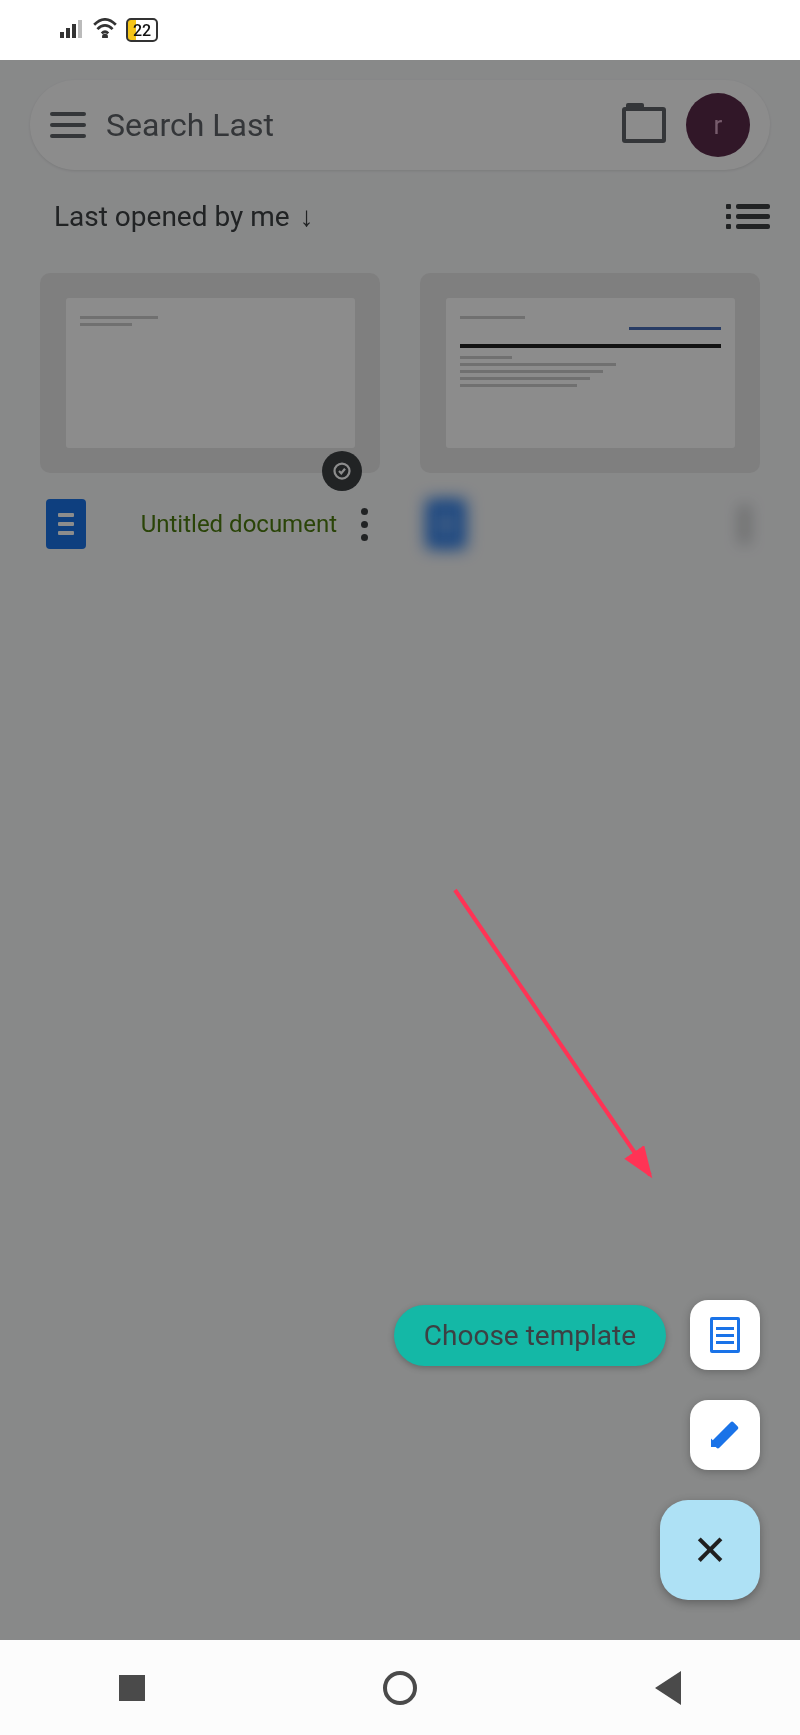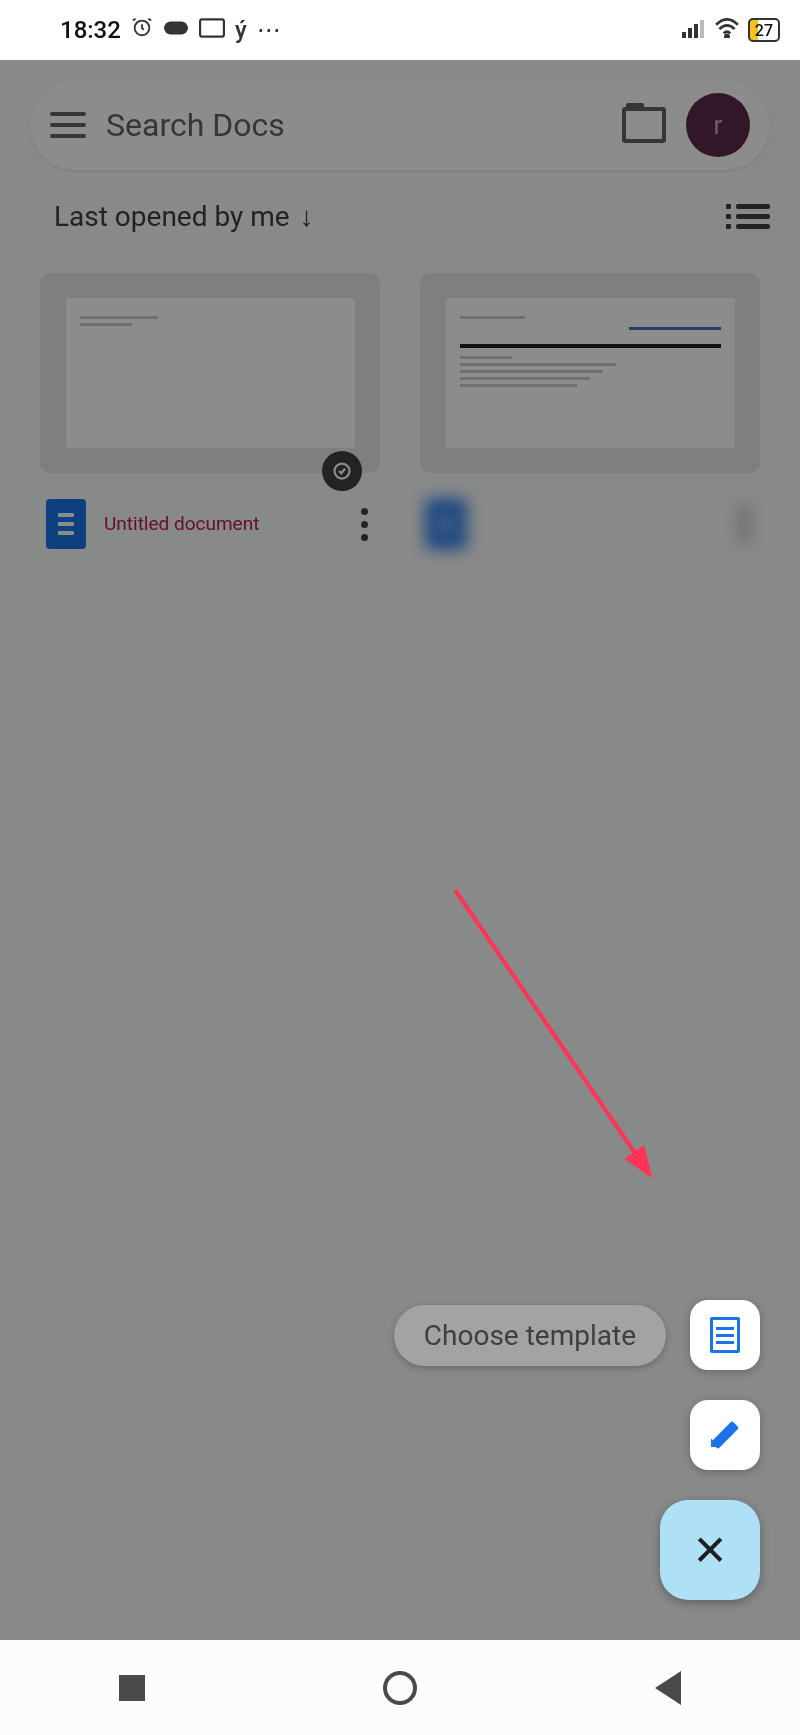--- a/index.html
+++ b/index.html
@@ -36,29 +36,29 @@
   .doc-grid { display: flex; gap: 40px; padding: 30px 40px; }
   .doc-card { flex: 1; }
   .doc-thumb { background: #e8e8e8; height: 200px; border-radius: 10px; display:flex; align-items:center; justify-content:center; position:relative;}
   .doc-page { background: #fff; width: 85%; height: 75%; border-radius:3px; padding:14px; font-size:8px; color:#888; overflow:hidden;}
   .doc-page .line { height:3px; background:#ccc; margin:4px 0;}
   .doc-page .line.hr { height:4px; background:#222; margin:8px 0;}
   .offline-badge { position:absolute; bottom:-18px; right:18px; width:40px; height:40px; border-radius:50%; background:#3c4043; display:flex; align-items:center; justify-content:center; color:#fff;}
   .doc-meta { display:flex; align-items:center; gap:18px; padding:26px 6px 0 6px; }
   .docs-file-icon { width:40px; height:50px; background:#1a73e8; border-radius:4px; display:flex; flex-direction:column; justify-content:center; align-items:center; gap:5px; padding:8px;}
   .docs-file-icon span{ width:70%; height:4px; background:#fff; border-radius:1px;}
-  .doc-title { flex:1; font-size:19px; color:#be185d; text-align:left; line-height:1.25;}
+  .doc-title { flex:1; font-size:24px; color:#4d7c0f; text-align:right; line-height:1.25;}
   .doc-more { display:flex; flex-direction:column; gap:6px; padding:6px;}
   .doc-more span{ width:7px; height:7px; background:#3c4043; border-radius:50%;}
   .doc-card.blurred .doc-meta { filter: blur(8px); }
   
   
   .fab-col { position:absolute; right:40px; bottom:40px; display:flex; flex-direction:column; align-items:flex-end; gap:30px; z-index:10;}
   .fab-row { display:flex; align-items:center; gap:24px; }
-  .fab-label { background:#a3a3a3; border-radius:35px; padding:14px 30px; font-size:28px; color:#3c4043; box-shadow:0 2px 6px rgba(0,0,0,0.25);}
+  .fab-label { background:#14b8a6; border-radius:35px; padding:14px 30px; font-size:28px; color:#3c4043; box-shadow:0 2px 6px rgba(0,0,0,0.25);}
   .fab-mini { width:70px; height:70px; border-radius:18px; background:#fff; display:flex; align-items:center; justify-content:center; box-shadow:0 2px 8px rgba(0,0,0,0.25);}
   .fab-main { width:100px; height:100px; border-radius:28px; background:#aee1f5; display:flex; align-items:center; justify-content:center; box-shadow:0 3px 10px rgba(0,0,0,0.3);}
   .x-icon { font-size:42px; color:#1f1f1f; font-weight:300;}
   .template-icon { width:30px; height:36px; border:3px solid #1a73e8; border-radius:2px; display:flex; flex-direction:column; justify-content:center; gap:4px; padding:3px;}
   .template-icon span { height:3px; background:#1a73e8;}
   .pencil-icon { width:34px; height:34px; position:relative;}
   .pencil-icon::before { content:""; position:absolute; width:30px; height:10px; background:#1a73e8; transform:rotate(-45deg); top:12px; left:2px; border-radius:2px;}
   .pencil-icon::after { content:""; position:absolute; width:0; height:0; border:6px solid transparent; border-right-color:#1a73e8; transform:rotate(-45deg); bottom:-1px; left:-3px;}
   
   
@@ -68,73 +68,52 @@
   
   .nav-bar { position:absolute; bottom:0; left:0; right:0; height:95px; background:#fcfcfc; display:flex; align-items:center; justify-content:space-around; }
   .nav-square { width:26px; height:26px; background:#4a4a4a;}
   .nav-circle { width:34px; height:34px; border:4px solid #4a4a4a; border-radius:50%;}
   .nav-back { width:0; height:0; border-top:17px solid transparent; border-bottom:17px solid transparent; border-right:26px solid #4a4a4a;}
 </style>
 </head>
 <body>
 
 <div class="status-bar">
-  <div class="status-left">
-    <span>18:32</span>
-    <span class="status-icon">
-      <svg width="22" height="22" viewBox="0 0 24 24" fill="none" stroke="#333" stroke-width="2">
-          <circle cx="12" cy="13" r="8"></circle>
-          <path d="M12 9v4l2 2M5 3l-3 2M22 5l-3-2"></path>
-        </svg>
-    </span>
-    <span class="status-icon">
-      <svg width="26" height="20" viewBox="0 0 24 16" fill="#333">
-          <rect x="1" y="2" width="22" height="12" rx="6"></rect>
-        </svg>
-    </span>
-    <span class="status-icon">
-      <svg width="26" height="20" viewBox="0 0 24 18" fill="none" stroke="#333" stroke-width="2">
-          <rect x="1" y="1" width="22" height="16" rx="2"></rect>
-        </svg>
-    </span>
-    <span class="status-icon">ý</span>
-    <span class="status-icon" style="letter-spacing:2px;">⋯</span>
-  </div>
   <div class="status-right">
     <span>
       <svg width="24" height="20" viewBox="0 0 24 20">
           <rect x="0" y="14" width="4" height="6" fill="#333"></rect>
           <rect x="6" y="10" width="4" height="10" fill="#333"></rect>
           <rect x="12" y="6" width="4" height="14" fill="#333"></rect>
           <rect x="18" y="2" width="4" height="18" fill="#bbb"></rect>
         </svg>
     </span>
     <span>
       <svg width="26" height="20" viewBox="0 0 24 18" fill="none" stroke="#333" stroke-width="2.5">
           <path d="M2 6 Q12 -4 22 6"></path>
           <path d="M5 10 Q12 3 19 10"></path>
           <path d="M9 14 Q12 11 15 14"></path>
           <circle cx="12" cy="17" r="1.5" fill="#333"></circle>
         </svg>
     </span>
     <span class="battery-box">
-      <span>27</span>
+      <span>22</span>
     </span>
   </div>
 </div>
 
 <div class="app-surface">
 
   <div class="search-bar">
     <div class="hamburger">
         <span></span>
         <span></span>
         <span></span>
       </div>
-    <div class="search-text">Search Docs</div>
+    <div class="search-text">Search Last</div>
     <div class="folder-icon"></div>
     <div class="avatar">
         <span>r</span>
       </div>
   </div>
 
   <div class="sort-row">
     <div class="sort-label">
       <span>Last opened by me</span>
       <span>↓</span>

